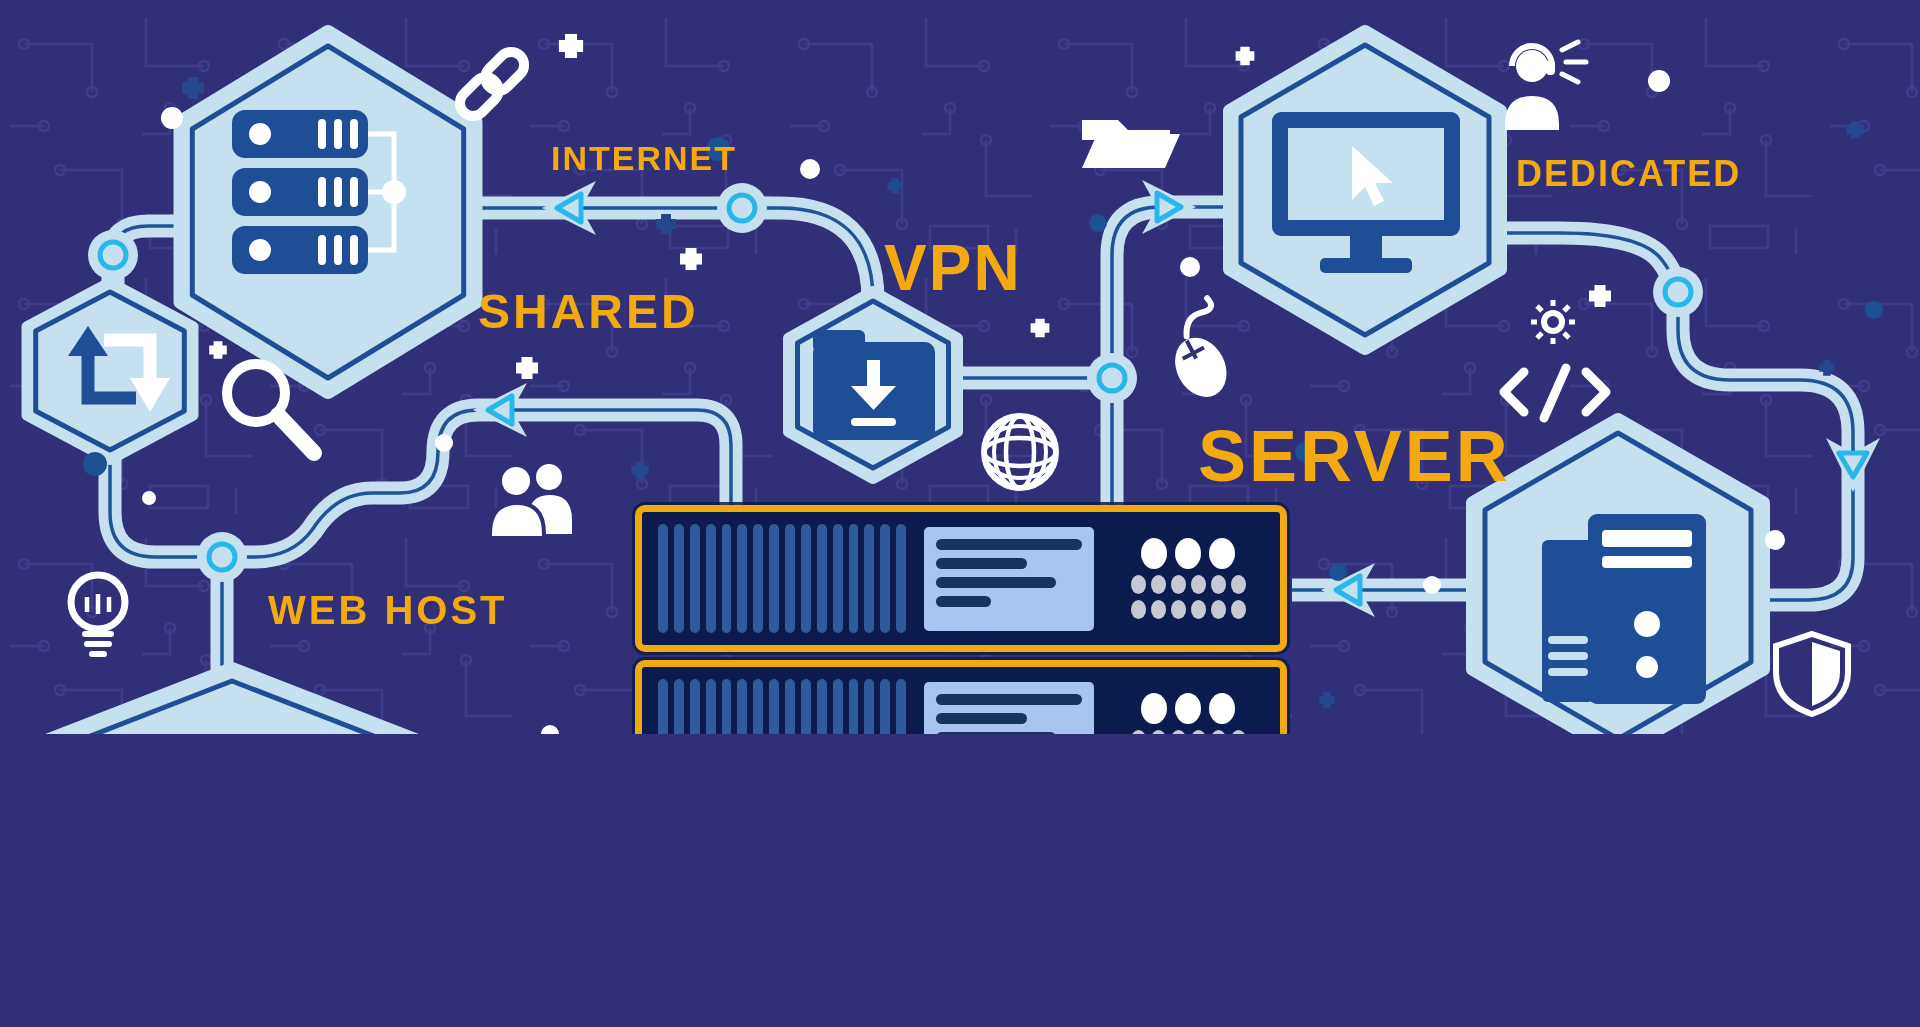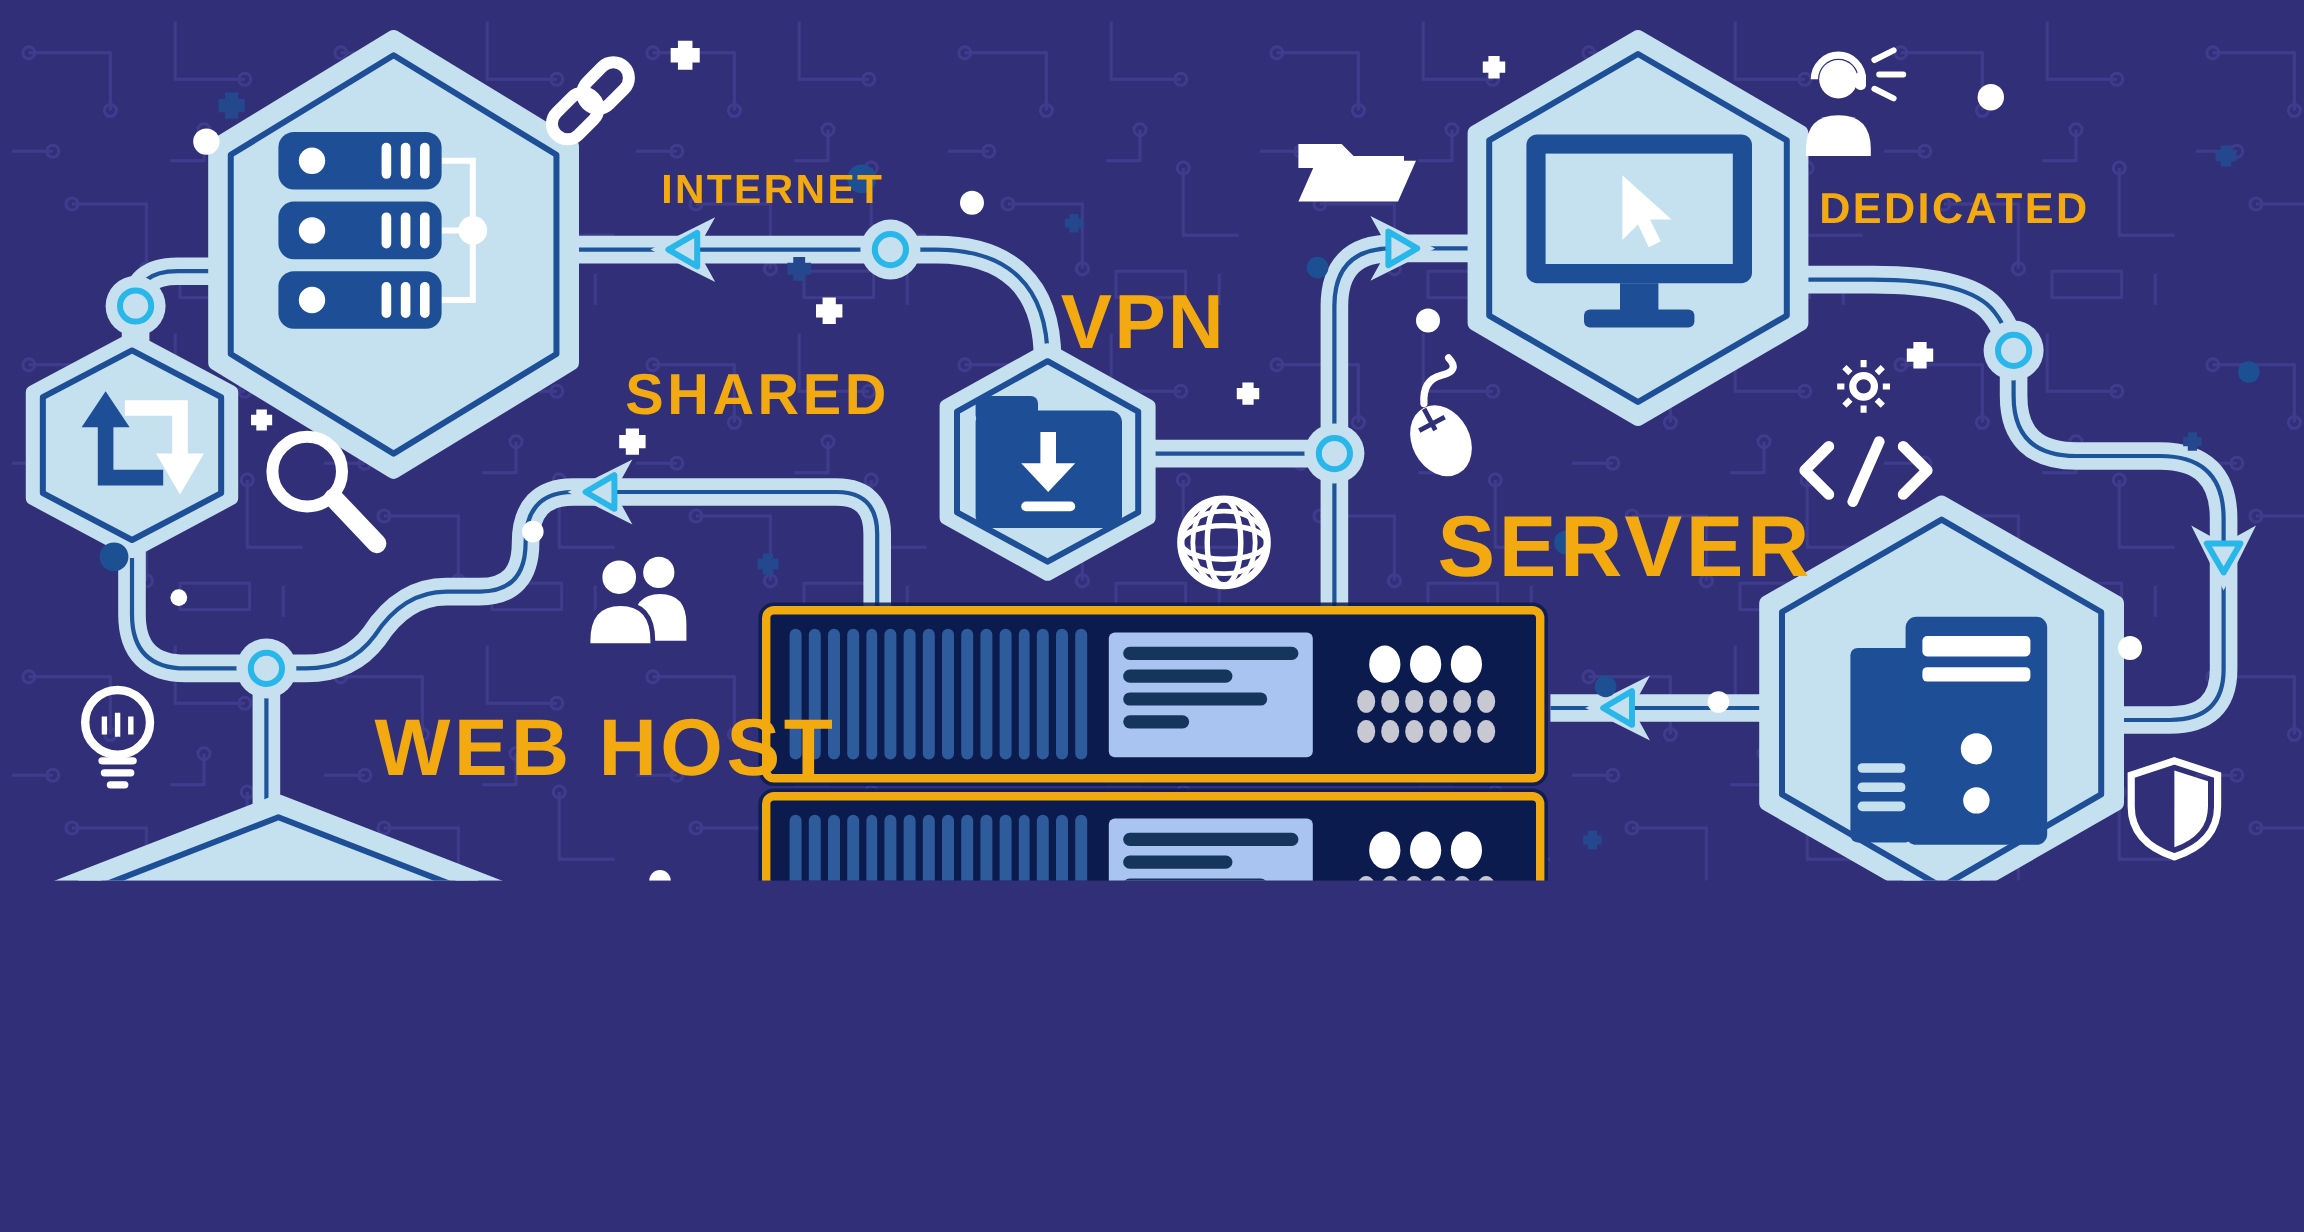--- a/index.html
+++ b/index.html
@@ -11,25 +11,25 @@
   .scene{position:absolute;left:0;top:0;z-index:1;}
   
   .pipe{fill:none;stroke:#c7e0f0;stroke-width:23;}
   .pipe-line{fill:none;stroke:#1d549a;stroke-width:3.5;}
   
   .label{
     position:absolute;z-index:5;color:#f3aa10;font-weight:bold;
     letter-spacing:2px;line-height:1;white-space:nowrap;
   }
   .label-internet{left:551px;top:141px;font-size:34px;}
-  .label-shared{left:478px;top:306px;font-size:48px;letter-spacing:3px;margin-left:43px;}
+  .label-shared{left:478px;top:288px;font-size:48px;letter-spacing:3px;}
   .label-vpn{left:884px;top:236px;font-size:64px;}
   .label-dedicated{left:1516px;top:156px;font-size:36px;}
   .label-server{left:1198px;top:420px;font-size:72px;letter-spacing:3px;}
-  .label-webhost{left:268px;top:590px;font-size:67px;letter-spacing:3px;margin-left:44px;}
+  .label-webhost{left:268px;top:590px;font-size:40px;letter-spacing:3px;}
   .label-cloud{left:1312px;top:784px;font-size:48px;letter-spacing:3px;}
   
   .rack{
     position:absolute;z-index:4;left:635px;top:505px;width:652px;
     display:flex;flex-direction:column;gap:8px;
   }
   .rack-unit{
     height:147px;box-sizing:border-box;background:#0c1b4d;
     border:7px solid #f0a90f;border-radius:10px;
     box-shadow:0 0 0 3px rgba(12,27,77,.85);

